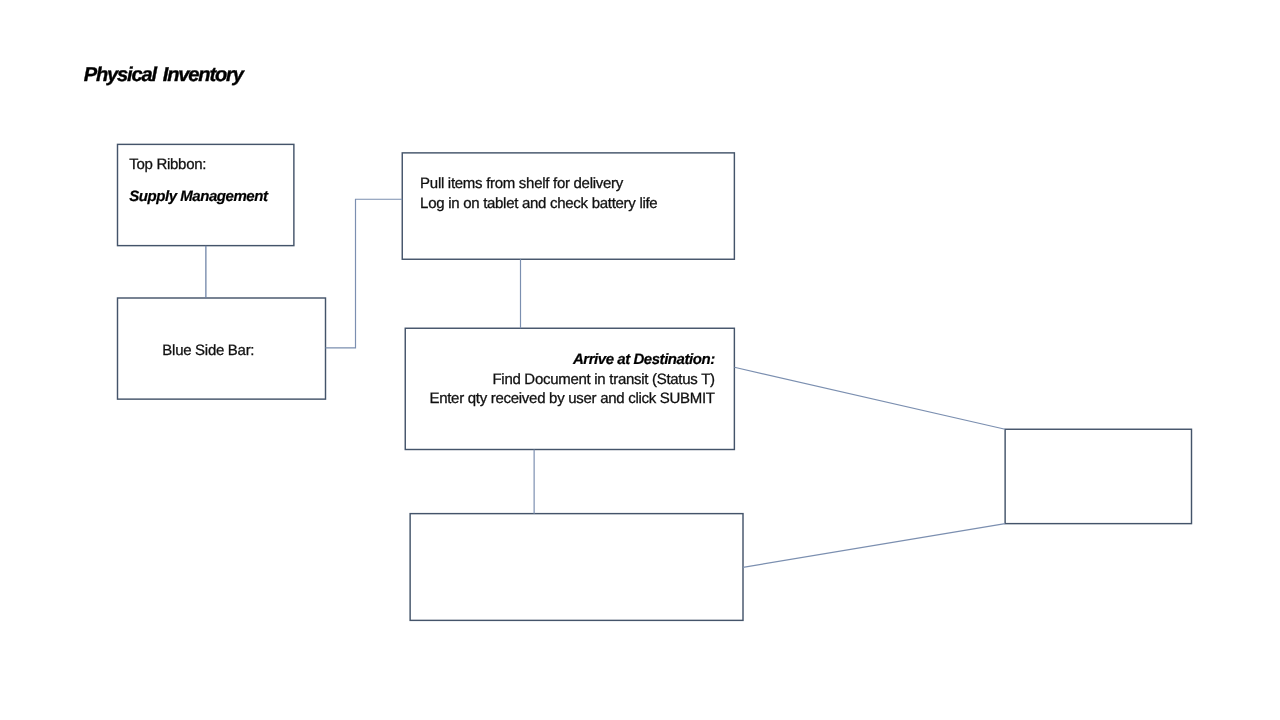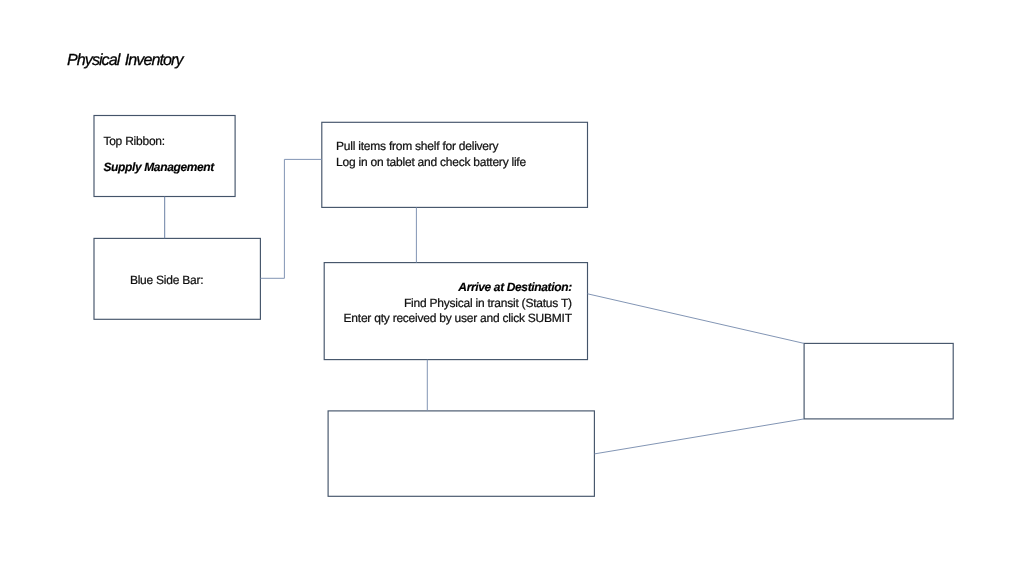--- a/index.html
+++ b/index.html
@@ -28,21 +28,21 @@
     width: 1024px;
     height: 576px;
     pointer-events: none;
   }
   .page-title {
     position: absolute;
     will-change: opacity;
     left: 67px;
     top: 51.4px;
     font-size: 16.1px;
-    font-weight: normal;
+    font-weight: bold;
     font-style: italic;
     color: #000000;
     white-space: nowrap;
     letter-spacing: -0.95px;
     word-spacing: 2px;
     text-align: right;
     -webkit-text-stroke: 0.3px #000000;
   }
   .node {
     position: absolute;
@@ -76,21 +76,21 @@
     <path d="M164.7,196.5 L164.7,238.4" stroke="#6b80a4" stroke-width="1.0" fill="none"></path>
     <path d="M260.4,278.3 L284.4,278.3 L284.4,159.4 L321.8,159.4" stroke="#7b8fb0" stroke-width="0.95" fill="none"></path>
     <path d="M416.4,207.4 L416.4,262.6" stroke="#7b8fb0" stroke-width="0.95" fill="none"></path>
     <path d="M427.3,359.6 L427.3,410.9" stroke="#7b8fb0" stroke-width="0.95" fill="none"></path>
     <path d="M587.5,293.8 L804.1,343.4" stroke="#7b8fb0" stroke-width="0.95" fill="none"></path>
     <path d="M594.4,453.9 L804.1,418.9" stroke="#7b8fb0" stroke-width="0.95" fill="none"></path>
   </svg>
 
   <div class="page-title">Physical Inventory</div>
 
-  <div class="node" style="left:93.5px;top:115px;width:147px;height:82px;">
+  <div class="node" style="left:93.5px;top:105px;width:147px;height:82px;">
     <div class="node-text" style="left:9.9px;top:19.35px;">
       <div>Top Ribbon:</div>
       <div class="l-bold">Supply Management</div>
     </div>
   </div>
 
   <div class="node" style="left:93.5px;top:237.9px;width:167.4px;height:81.4px;">
     <div class="node-text" style="left:20.4px;top:35px;padding-left:16px;">
       <div>Blue Side Bar:</div>
     </div>
@@ -99,21 +99,21 @@
   <div class="node" style="left:321.3px;top:121.8px;width:266.7px;height:86.1px;">
     <div class="node-text" style="left:14.8px;top:17.45px;">
       <div>Pull items from shelf for delivery</div>
       <div>Log in on tablet and check battery life</div>
     </div>
   </div>
 
   <div class="node" style="left:323.7px;top:262.1px;width:264.3px;height:98px;">
     <div class="node-text" style="left:19.9px;top:8.25px;text-align:right;">
       <div class="l-bold">Arrive at Destination:</div>
-      <div>Find Physical in transit (Status T)</div>
+      <div>Find Document in transit (Status T)</div>
       <div>Enter qty received by user and click SUBMIT</div>
     </div>
   </div>
 
 
   <div class="node" style="left:803.6px;top:342.9px;width:149.6px;height:76px;"></div>
 
 </div>
 
 </body></html>

